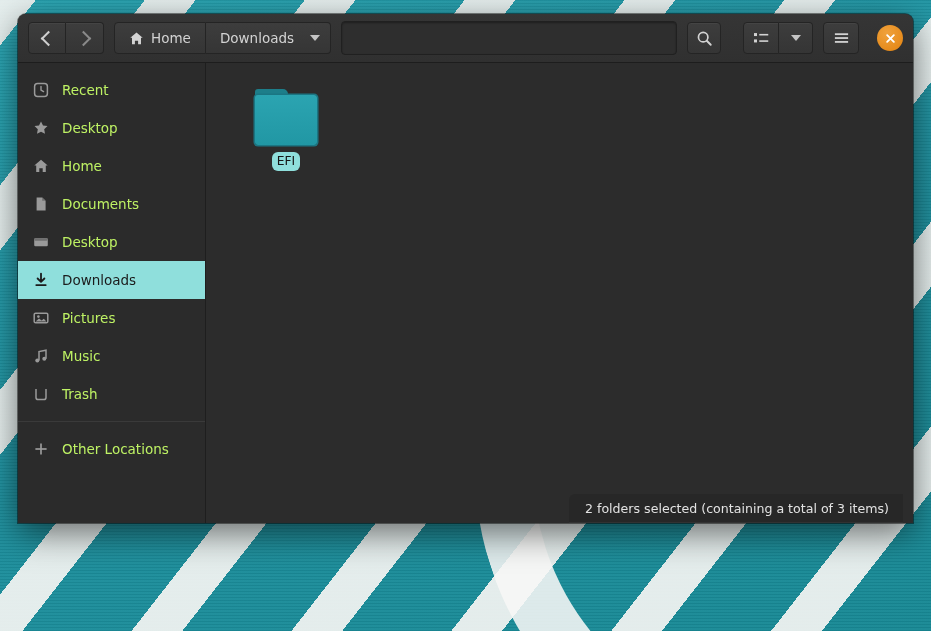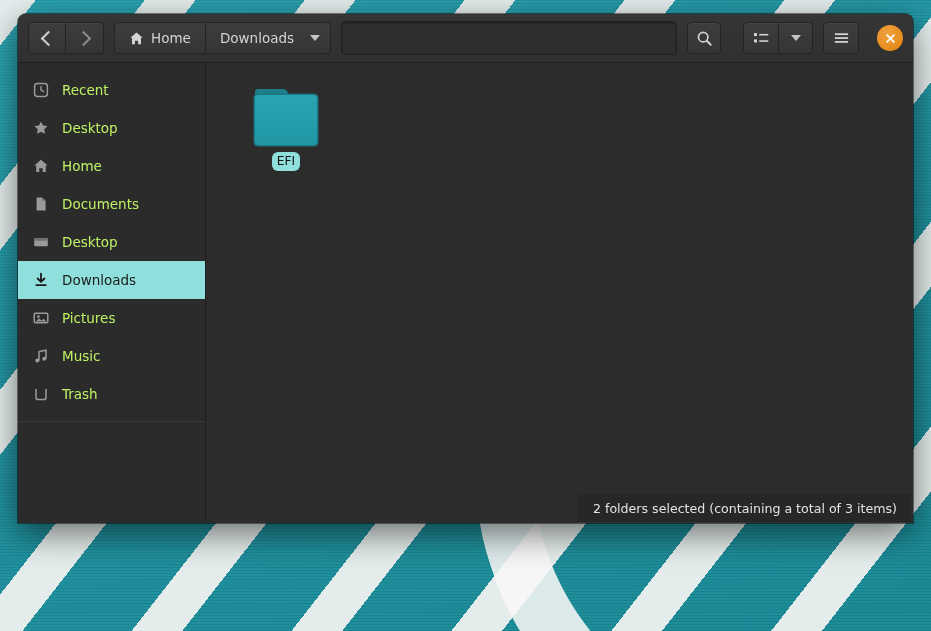--- a/index.html
+++ b/index.html
@@ -201,21 +201,21 @@
     position:absolute;left:10px;top:1px;width:11px;height:11px;
     background:#dedad2;border:1.5px solid #6a6156;border-radius:2px;z-index:4;
   }
   .zipicon .ziptext{
     position:absolute;left:26px;top:8px;z-index:3;
     font-size:15px;font-weight:bold;color:#3f3a33;letter-spacing:.5px;
   }
 
   
   #statusbar{
-    position:absolute;right:2px;bottom:0;
+    position:absolute;right:10px;bottom:0;
     background:#272727;
     color:#e2e2e2;font-size:12.6px;
     padding:7px 14px 7px 16px;
     border-radius:6px 0 0 0;
     box-shadow:0 -1px 0 rgba(255,255,255,.05) inset;
   }
 </style>
 </head>
 <body>
 
@@ -379,20 +379,29 @@
         <span class="ico">
           <svg width="16" height="16" viewBox="0 0 16 16">
               <path d="M3 3v8.4c0 1.2 1 2.2 2.2 2.2h5.6c1.2 0 2.2-1 2.2-2.2V3" fill="none" stroke="currentColor" stroke-width="1.5"></path>
             </svg>
         </span>
         <span>Trash</span>
       </div>
 
       <div class="side-sep"></div>
 
+      <div class="side-item">
+        <span class="ico">
+          <svg width="16" height="16" viewBox="0 0 16 16">
+              <line x1="8" y1="2.4" x2="8" y2="13.6" stroke="currentColor" stroke-width="1.7"></line>
+              <line x1="2.4" y1="8" x2="13.6" y2="8" stroke="currentColor" stroke-width="1.7"></line>
+            </svg>
+        </span>
+        <span>Other Locations</span>
+      </div>
     </div>
 
     <div id="filearea">
       <div id="grid">
 
         <div class="file selected">
           <div class="thumb">
             <div class="folder">
               <div class="tab"></div>
               <div class="bodyf"></div>

